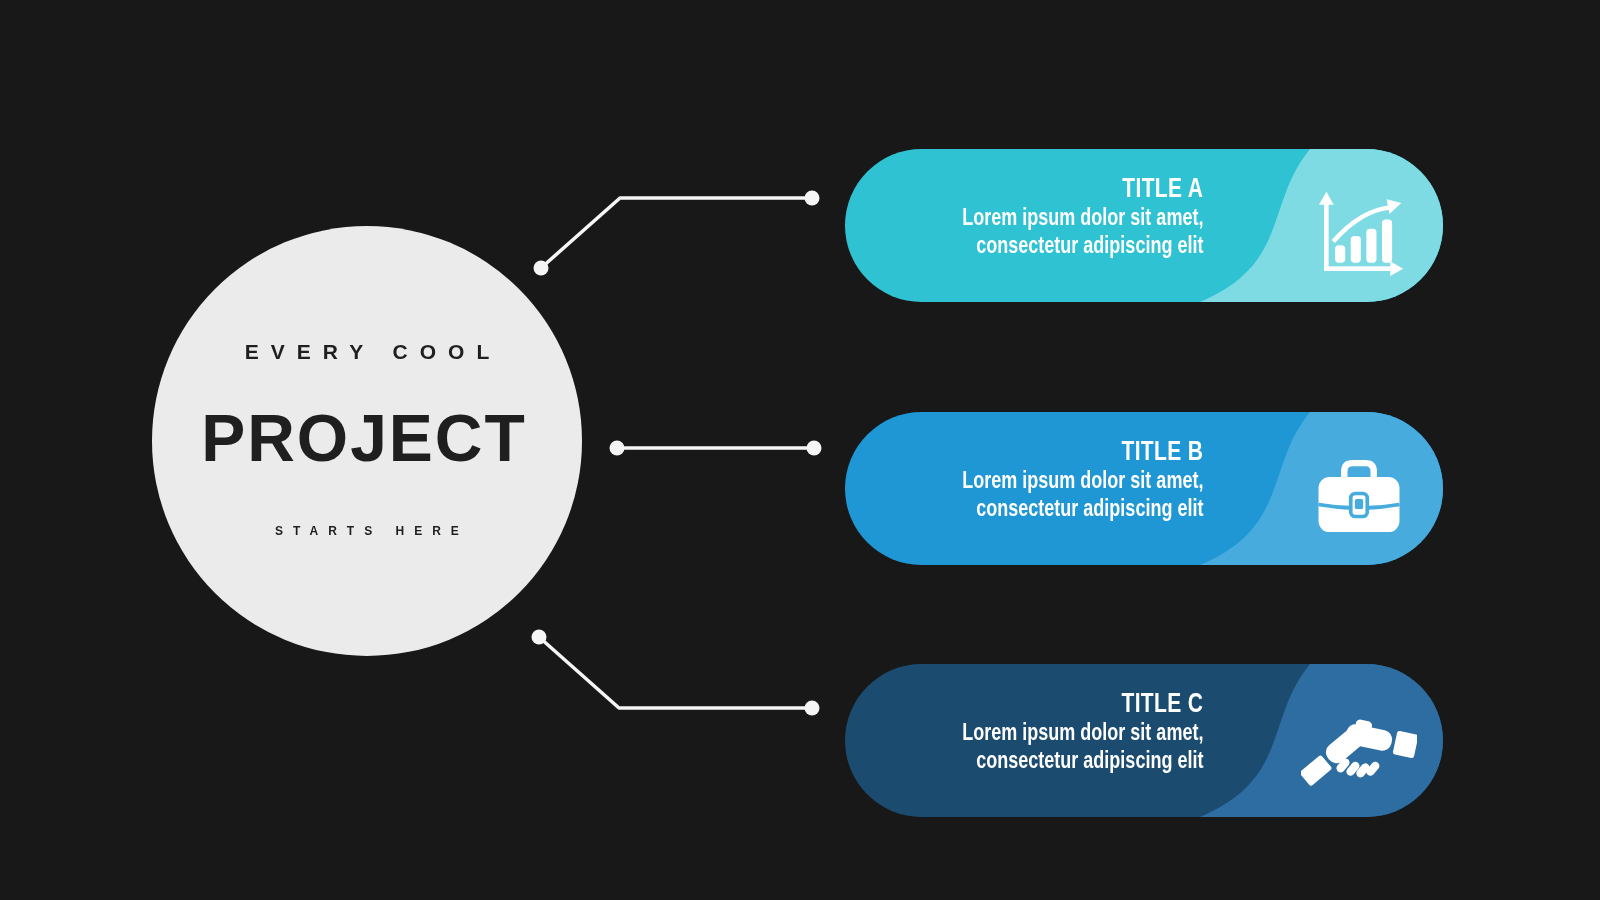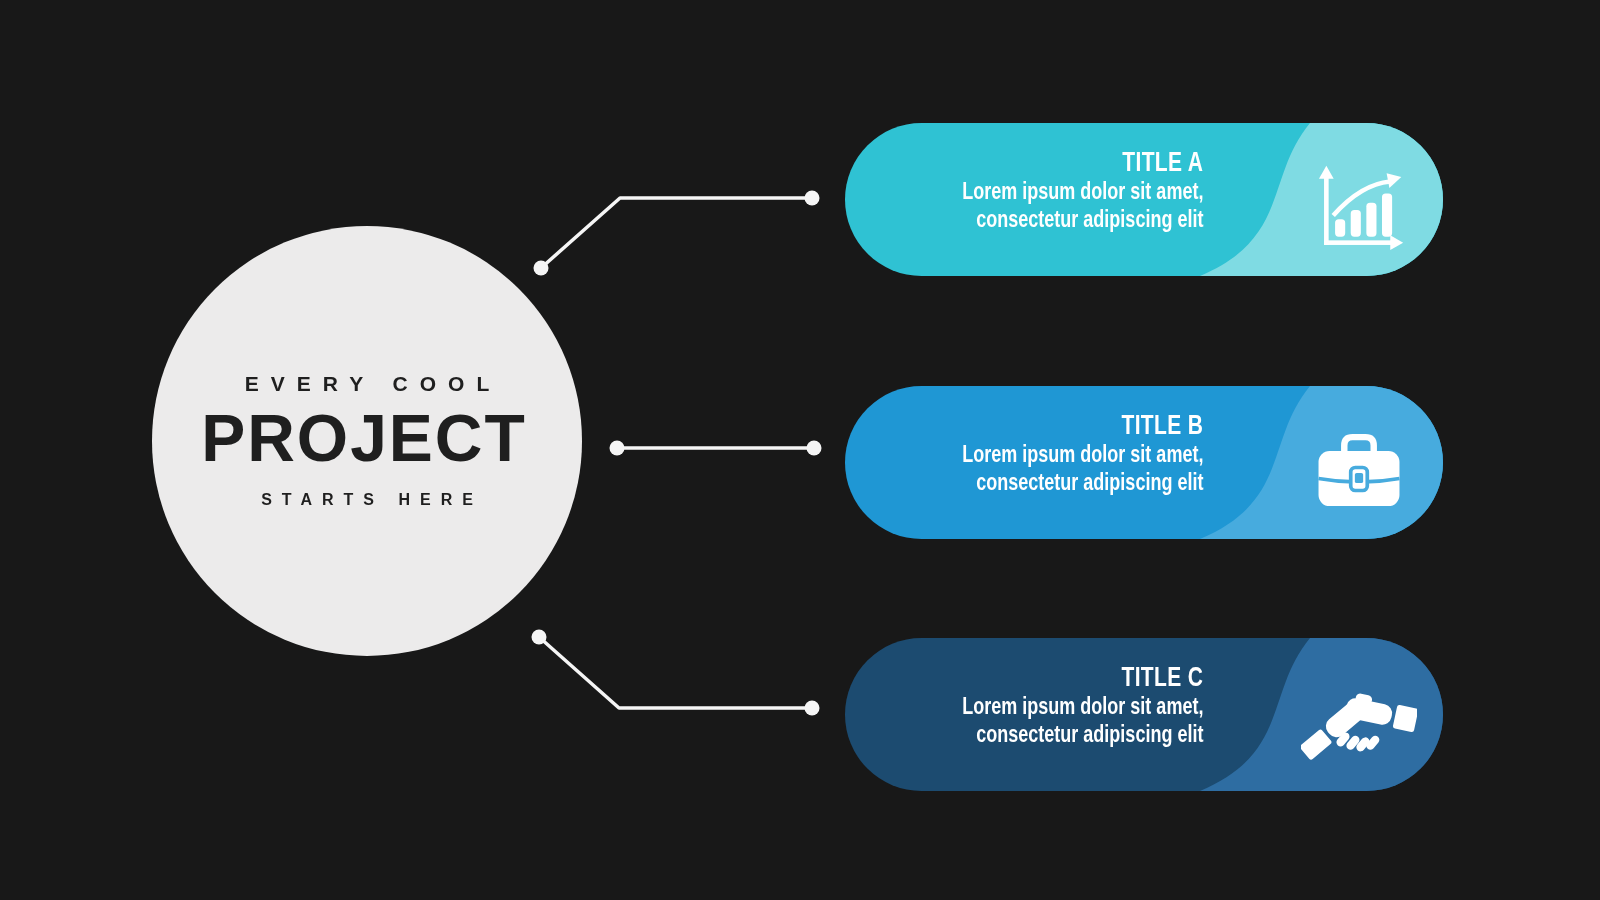--- a/index.html
+++ b/index.html
@@ -14,27 +14,28 @@
 
   
   .connectors{position:absolute;left:0;top:0;width:1600px;height:900px;}
 
   
   .hub{
     position:absolute;left:152px;top:226px;width:430px;height:430px;
     border-radius:50%;
     display:flex;flex-direction:column;align-items:center;justify-content:center;
     text-align:right;
+    gap:32px;
   }
   .hub-line-top{font-size:21px;font-weight:bold;letter-spacing:12px;padding-left:12px;line-height:26px;}
   .hub-title{font-size:66px;font-weight:bold;letter-spacing:2px;padding-left:2px;line-height:66px;margin:8px 8px 16px 0;}
-  .hub-line-bottom{font-size:16px;font-weight:bold;letter-spacing:10px;padding-left:10px;line-height:25px;}
+  .hub-line-bottom{font-size:12px;font-weight:bold;letter-spacing:10px;padding-left:10px;line-height:25px;}
 
   
-  .card{position:absolute;left:845px;width:598px;height:173px;}
+  .card{position:absolute;left:845px;width:598px;height:173px;margin-top:26px;}
   .card-bg{position:absolute;left:0;top:0;width:598px;height:153px;}
   .card-text{
     position:absolute;right:240px;top:24px;
     text-align:right;color:#ffffff;white-space:nowrap;
     transform:scaleX(0.75);transform-origin:100% 0;
   }
   .card-title{font-size:28px;font-weight:bold;line-height:30px;letter-spacing:0.5px;}
   .card-body-line{font-size:24px;font-weight:bold;line-height:27.5px;}
   .card-icon{
     position:absolute;right:38px;top:50%;transform:translateY(-50%);

